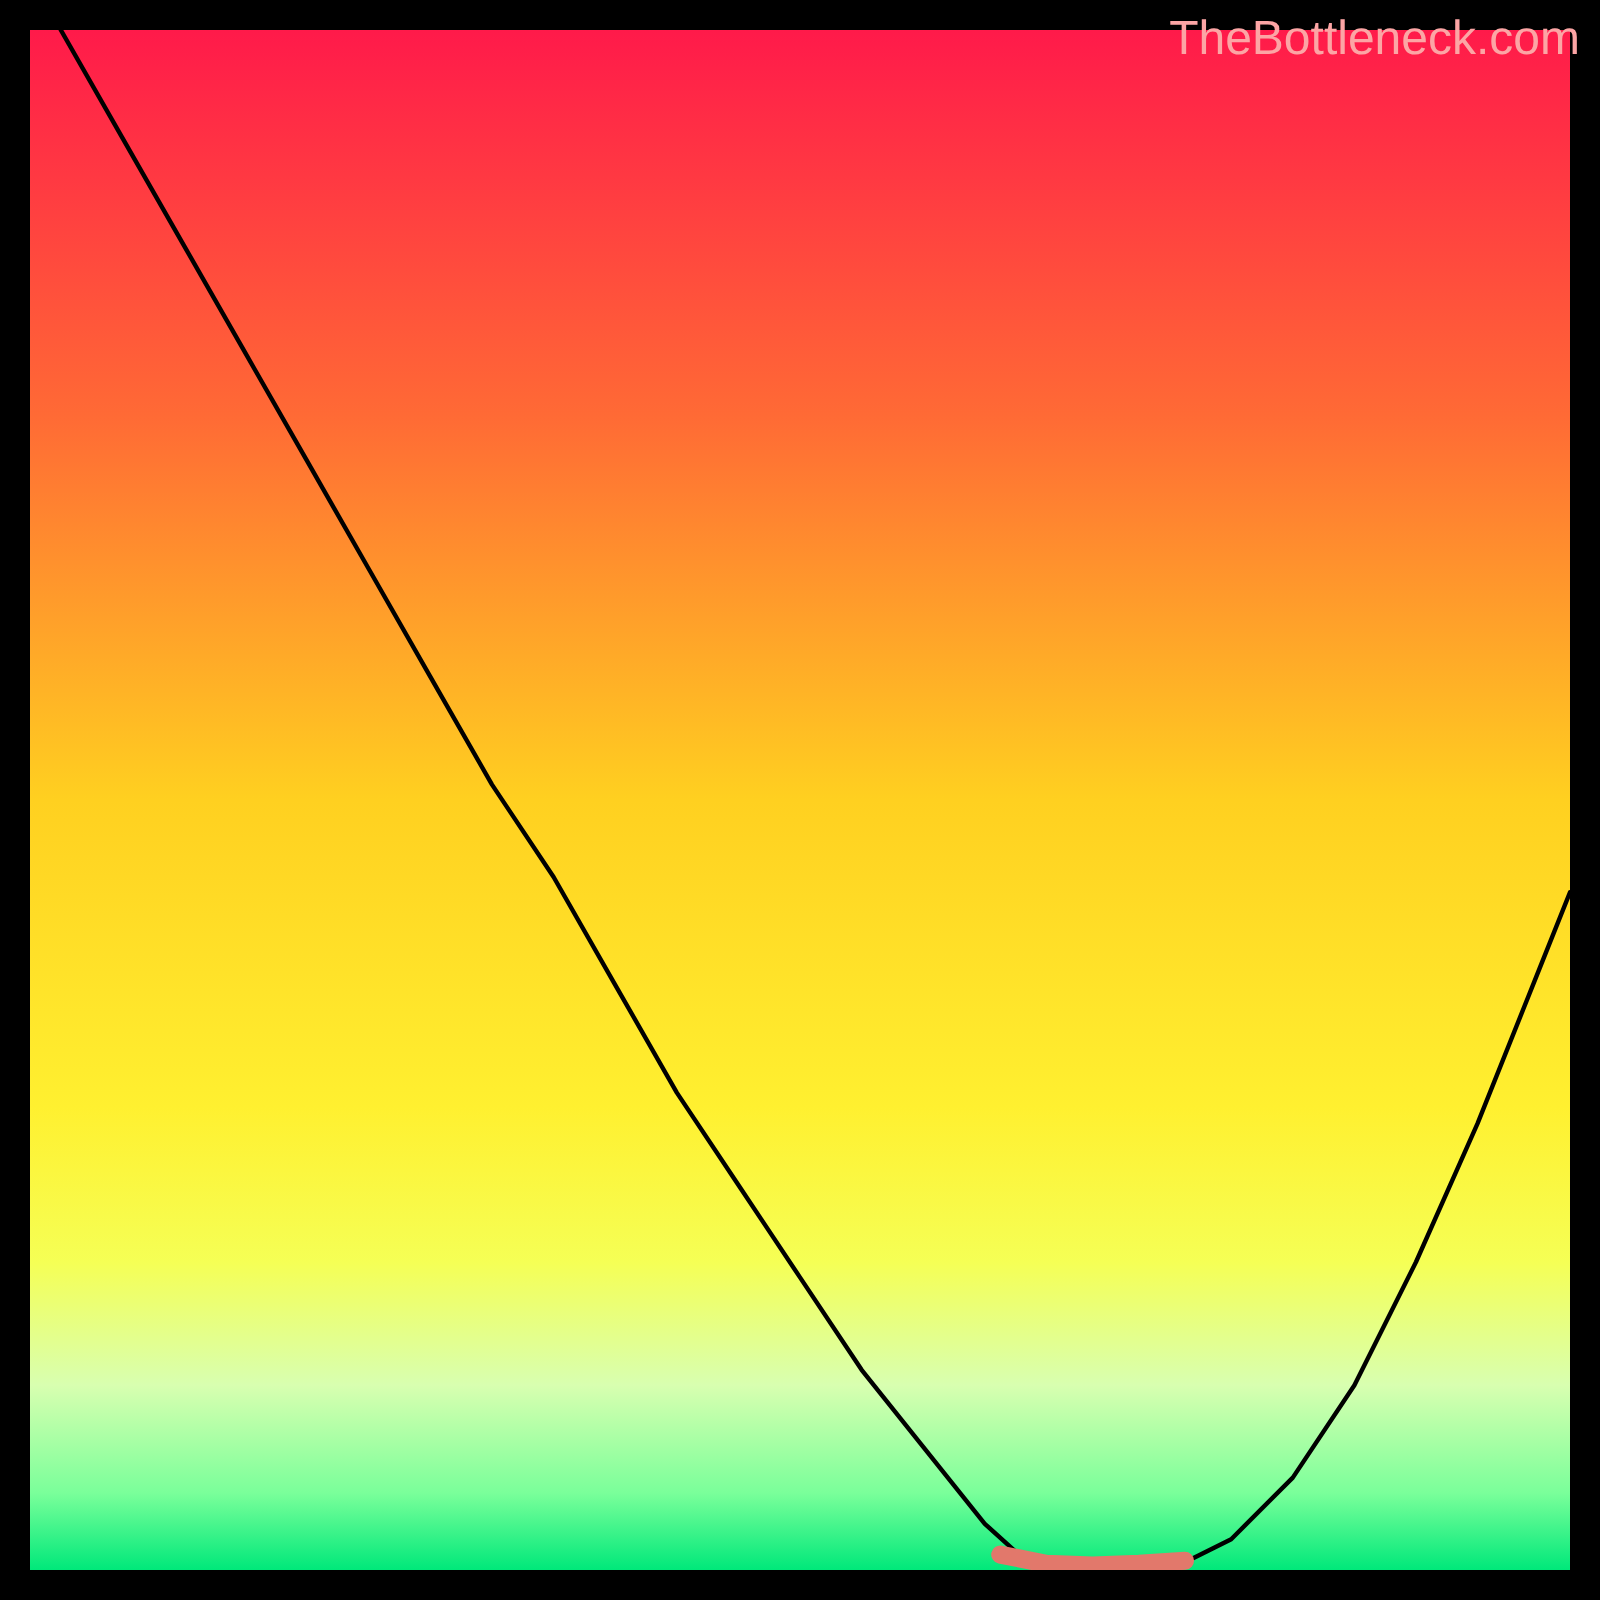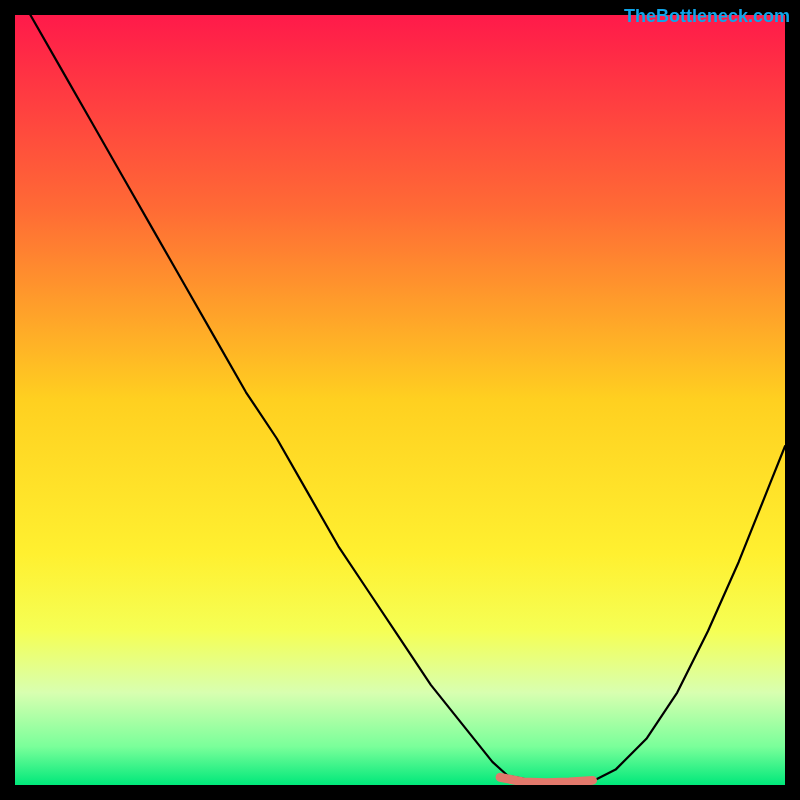--- a/index.html
+++ b/index.html
@@ -1,17 +1,17 @@
 <!DOCTYPE html>
 <html><head>
 <meta charset="utf-8">
 <style>
   * { margin: 0; padding: 0; box-sizing: border-box; }
   body { width: 800px; height: 800px; background: #000; position: relative; font-family: Arial, sans-serif; }
-  .watermark { position: absolute; top: 6px; right: 10px; color: #0ea5e9; font-size: 18px; font-weight: 700; z-index: 10; }
+  .watermark { position: absolute; top: 6px; right: 10px; color: #fca5a5; font-size: 24px; font-weight: 400; z-index: 10; }
   .frame { position: absolute; left: 15px; top: 15px; width: 770px; height: 770px; background: #000; }
   .plot { position: absolute; left: 0; top: 0; width: 770px; height: 770px; }
 </style>
 </head>
 <body>
 
 <div class="watermark">TheBottleneck.com</div>
 
 <div class="frame">
   <svg class="plot" viewBox="0 0 770 770" preserveAspectRatio="none">

